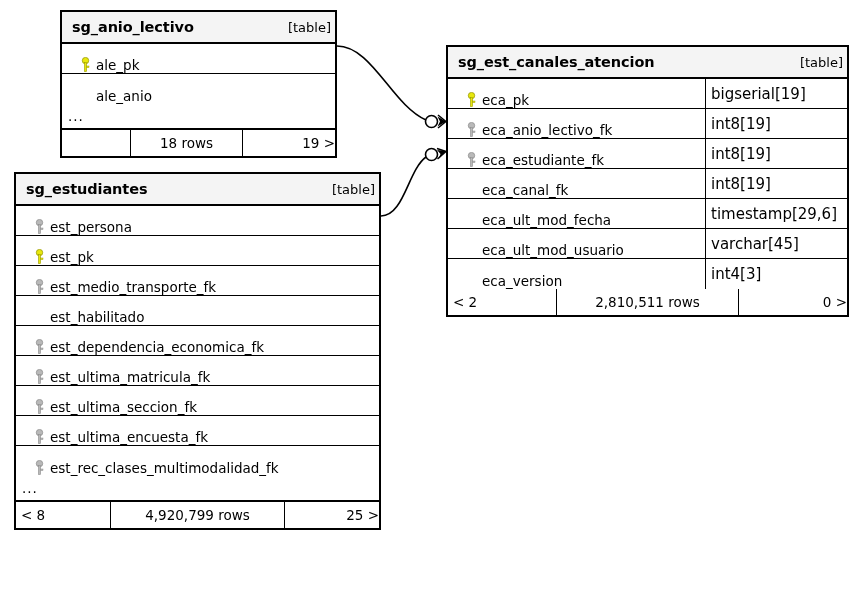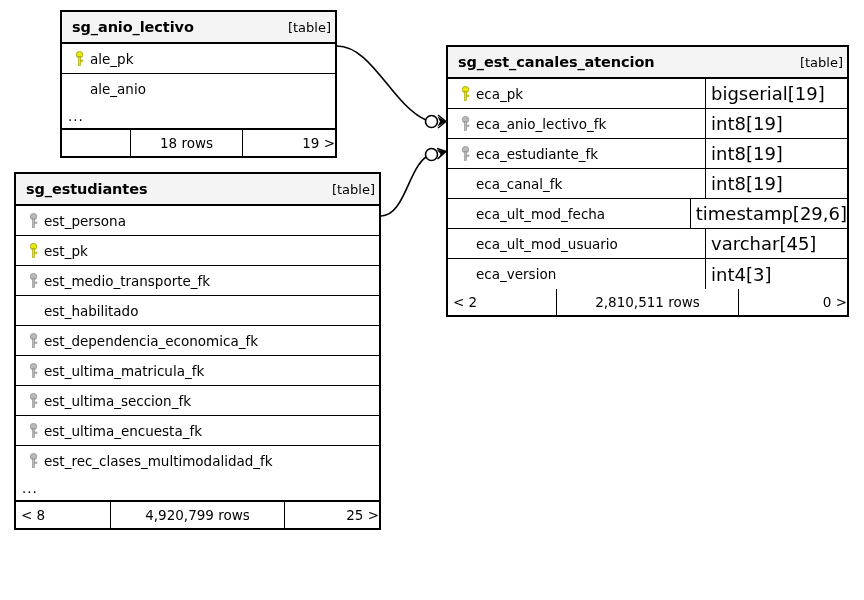--- a/index.html
+++ b/index.html
@@ -53,31 +53,31 @@
     height: 30px;
     border-bottom: 1px solid #000000;
     display: flex;
     align-items: stretch;
   }
   .er-row:last-child { border-bottom: none; }
 
   .er-col-name {
     flex: 1 1 auto;
     display: flex;
-    align-items: center;
-    padding-left: 6px;
+    align-items: flex-end;
+    padding-left: 12px;
     min-width: 0;
   }
   .er-col-type {
     flex: 0 0 auto;
     display: flex;
     align-items: center;
     border-left: 1px solid #000000;
     padding-left: 5px;
-    font-size: 18px;
+    font-size: 15px;
     white-space: nowrap;
   }
   .er-name-text {
     font-size: 13.5px;
     white-space: nowrap;
   }
 
   
   .key-slot {
     width: 22px;

